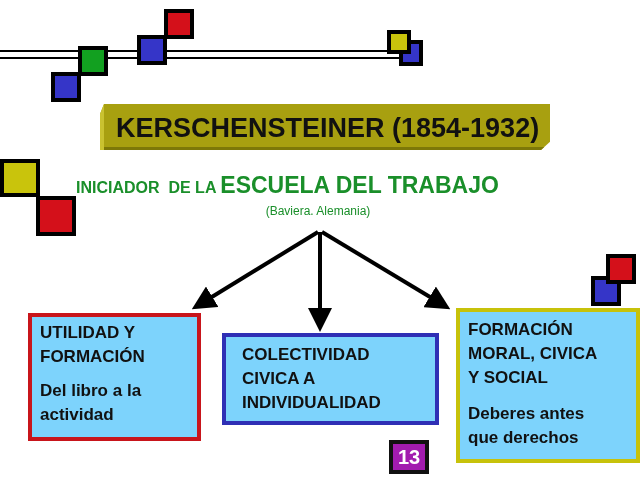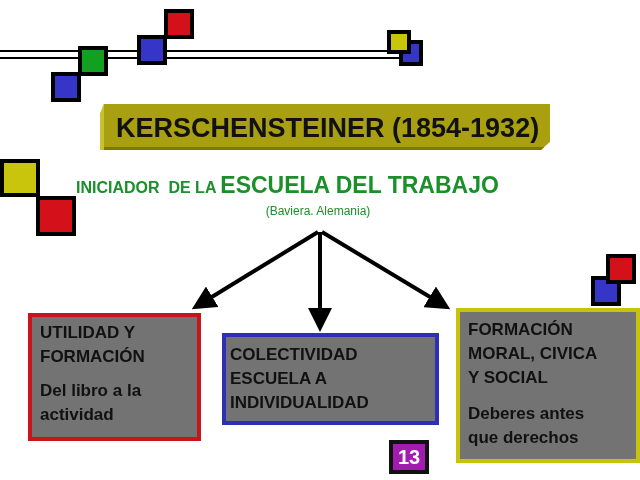--- a/index.html
+++ b/index.html
@@ -16,21 +16,21 @@
     content:""; position:absolute; left:0; top:0; width:4px; height:100%; background:#c9c230;
   }
   .title-text {
     position:absolute; left:116px; top:113px; font-weight:bold; font-size:27px; color:#111; letter-spacing:0px; white-space:nowrap;
   }
   .subtitle1 { position:absolute; left:76px; top:172px; color:#1a8f2a; font-weight:bold; white-space:nowrap; }
   .subtitle1 .small { font-size:16px; }
   .subtitle1 .big { font-size:23px; }
   .subtitle2 { position:absolute; left:0; width:640px; top:204px; text-align:center; color:#1a8f2a; font-size:12px; padding-left:0; }
   .subtitle2 span { position:relative; left:-2px; }
-  .box { position:absolute; box-sizing:border-box; background:#737373; font-weight:bold; color:#111; font-size:17px; line-height:24px; }
+  .box { position:absolute; box-sizing:border-box; background:#7dd3fc; font-weight:bold; color:#111; font-size:17px; line-height:24px; }
   .box p { margin:0; }
   .box .gap { height:10px; }
   .page-num { position:absolute; left:389px; top:440px; width:40px; height:34px; box-sizing:border-box; border:4px solid #111; background:#a21caf; color:#fff; font-weight:bold; font-size:20px; text-align:center; line-height:26px; }
   svg.arrows { position:absolute; left:0; top:0; }
 </style>
 </head>
 <body>
 
 <div class="hline" style="left:0;top:50px;width:405px;"></div>
 <div class="hline" style="left:0;top:57px;width:405px;"></div>
@@ -73,23 +73,23 @@
 </svg>
 
 <div class="box" style="left:28px;top:313px;width:173px;height:128px;border:4px solid #c8151b;padding:4px 0 0 8px;">
   <p>UTILIDAD Y</p>
   <p>FORMACIÓN</p>
   <div class="gap"></div>
   <p>Del libro a la</p>
   <p>actividad</p>
 </div>
 
-<div class="box" style="left:222px;top:333px;width:217px;height:92px;border:4px solid #2f2fb5;padding:6px 0 0 4px;">
+<div class="box" style="left:222px;top:333px;width:217px;height:92px;border:4px solid #2f2fb5;padding:6px 0 0 16px;">
   <p>COLECTIVIDAD</p>
-  <p>ESCUELA A</p>
+  <p>CIVICA A</p>
   <p>INDIVIDUALIDAD</p>
 </div>
 
 <div class="box" style="left:456px;top:308px;width:184px;height:155px;border:4px solid #c7c20a;padding:6px 0 0 8px;">
   <p>FORMACIÓN</p>
   <p>MORAL, CIVICA</p>
   <p>Y SOCIAL</p>
   <div class="gap" style="height:12px;"></div>
   <p>Deberes antes</p>
   <p>que derechos</p>

